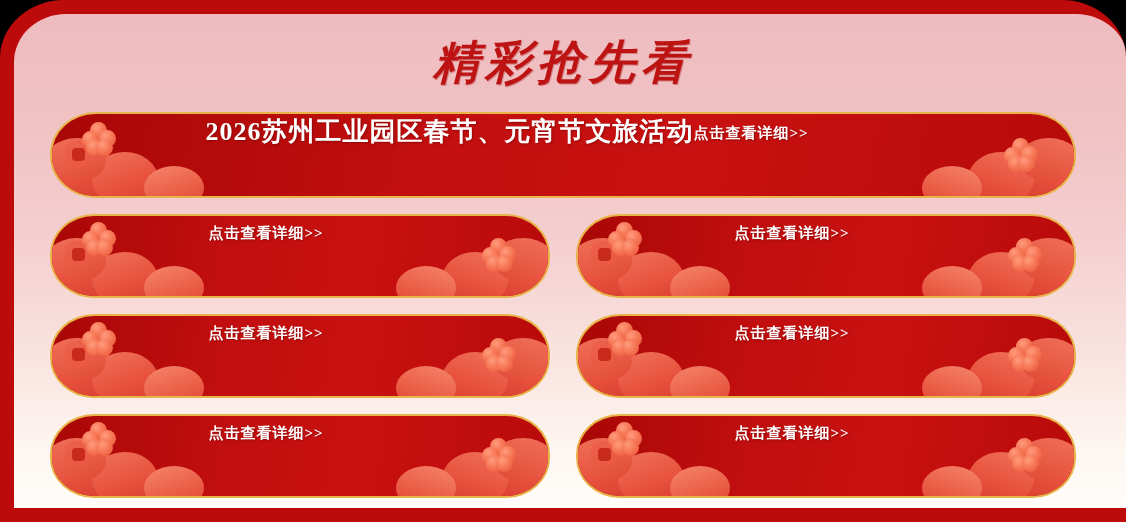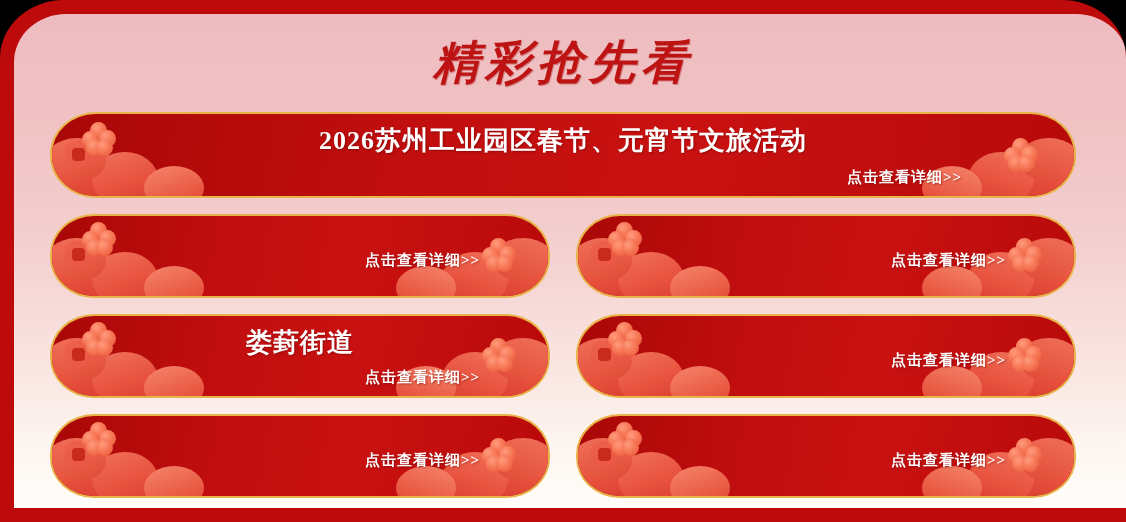--- a/index.html
+++ b/index.html
@@ -137,21 +137,21 @@
   .blossom i:nth-child(4) { left: 4px;  top: 17px; }
   .blossom i:nth-child(5) { left: 14px; top: 17px; }
 
   
   .banner-inner {
     position: relative;
     z-index: 5;
     width: 100%;
     height: 100%;
     display: flex;
-    flex-direction: column;
+    flex-direction: row;
     justify-content: center;
   }
   .banner-title {
     color: #ffffff;
     font-family: "Liberation Serif", "DejaVu Serif", serif;
     font-weight: bold;
     white-space: nowrap;
     text-shadow: 1px 1px 2px rgba(90,0,0,.45);
   }
   .banner-cta {
@@ -311,21 +311,20 @@
           <i></i>
       </div>
       <div class="blossom" style="right:32px; top:22px;">
         <i></i>
           <i></i>
           <i></i>
           <i></i>
           <i></i>
       </div>
       <div class="banner-inner">
-        <div class="banner-title">娄葑街道</div>
         <div class="banner-cta">点击查看详细&gt;&gt;</div>
       </div>
     </div>
 
     <div class="banner half" id="banner-4">
       <div class="clouds left">
         <div class="puff p1"></div>
           <div class="puff p2"></div>
         <div class="puff p3"></div>
           <div class="puff p4"></div>

